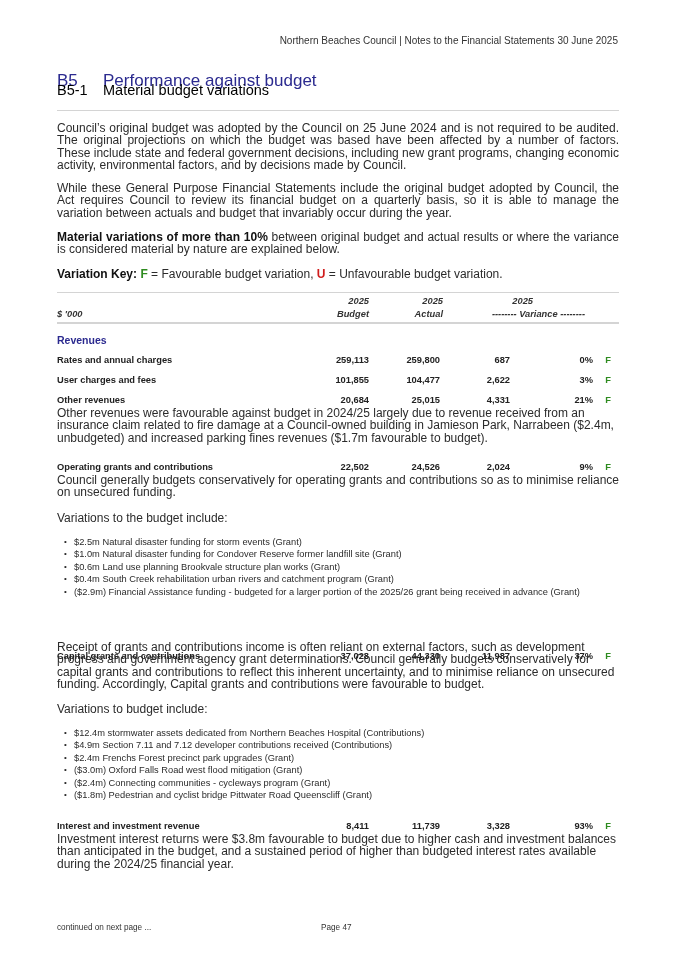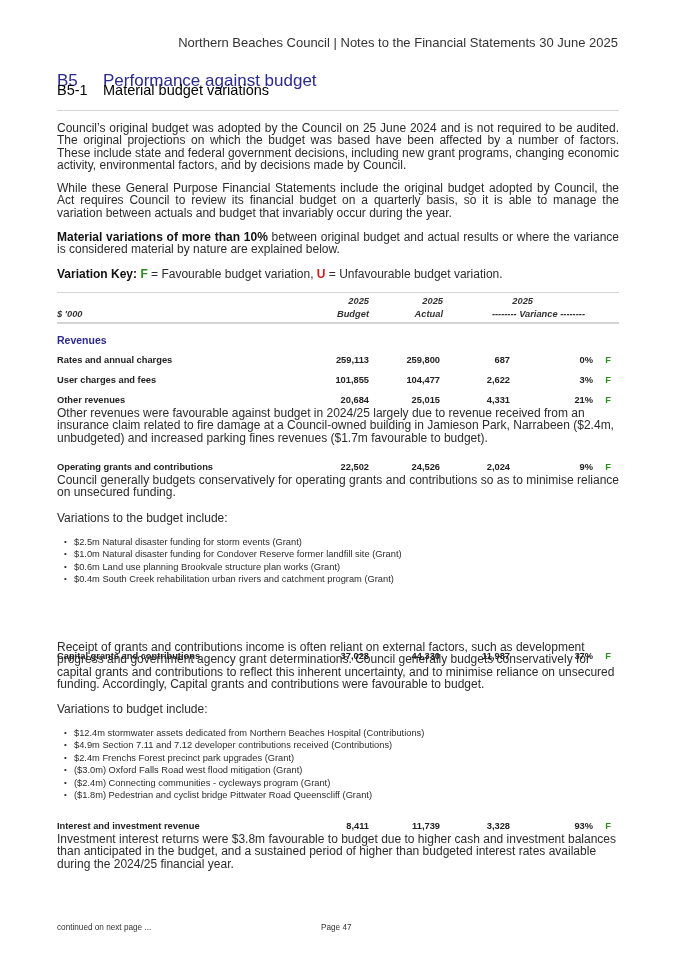--- a/index.html
+++ b/index.html
@@ -1,20 +1,20 @@
 <!DOCTYPE html>
 <html><head>
 <meta charset="utf-8">
 <style>
   * { box-sizing: border-box; margin: 0; padding: 0; }
   html, body { width: 675px; height: 955px; background: #ffffff; }
   body { font-family: "Liberation Sans", sans-serif; color: #262626; position: relative; overflow: hidden; }
   .page { position: absolute; left: 0; top: 0; width: 675px; height: 955px; }
 
-  .running-header { position: absolute; right: 57px; top: 35px; font-size: 13px; color: #333; }
+  .running-header { position: absolute; right: 57px; top: 35px; font-size: 10px; color: #333; }
   .h1 { position: absolute; left: 57px; top: 71px; font-size: 17px; color: #2b2a8f; display: flex; }
   .h1 .num { width: 46px; }
   .h2 { position: absolute; left: 57px; top: 82px; font-size: 14.5px; color: #000000; display: flex; }
   .h2 .num { width: 46px; }
   .rule { position: absolute; left: 57px; width: 562px; height: 1px; background: #d4d4d4; }
 
   .para { position: absolute; left: 57px; width: 562px; font-size: 12px; line-height: 12.4px; text-align: justify; color: #2b2b2b; }
   .para b { font-weight: bold; color: #111; }
   .green { color: #2e8b1f; font-weight: bold; }
   .red { color: #d01c1c; font-weight: bold; }
@@ -115,20 +115,21 @@
     <span class="c c-pct">9%</span>
     <span class="c c-fu green">F</span>
   </div>
   <p class="para" style="top:474px;">Council generally budgets conservatively for operating grants and contributions so as to minimise reliance on unsecured funding.</p>
   <p class="para" style="top:512px;">Variations to the budget include:</p>
   <ul class="bullets" style="top:536px;">
     <li>$2.5m Natural disaster funding for storm events (Grant)</li>
     <li>$1.0m Natural disaster funding for Condover Reserve former landfill site (Grant)</li>
     <li>$0.6m Land use planning Brookvale structure plan works (Grant)</li>
     <li>$0.4m South Creek rehabilitation urban rivers and catchment program (Grant)</li>
+    <li>($2.9m) Financial Assistance funding - budgeted for a larger portion of the 2025/26 grant being received in advance (Grant)</li>
   </ul>
 
   <div class="row" style="top:611px;margin-top:40px;">
     <span class="c c-label">Capital grants and contributions</span>
     <span class="c c-budget">37,028</span>
     <span class="c c-actual">44,330</span>
     <span class="c c-var">11,987</span>
     <span class="c c-pct">37%</span>
     <span class="c c-fu green">F</span>
   </div>

